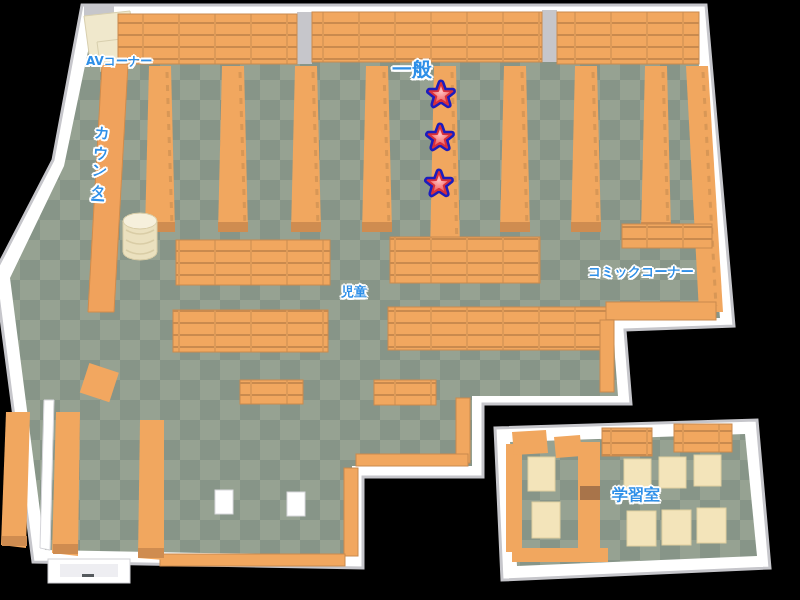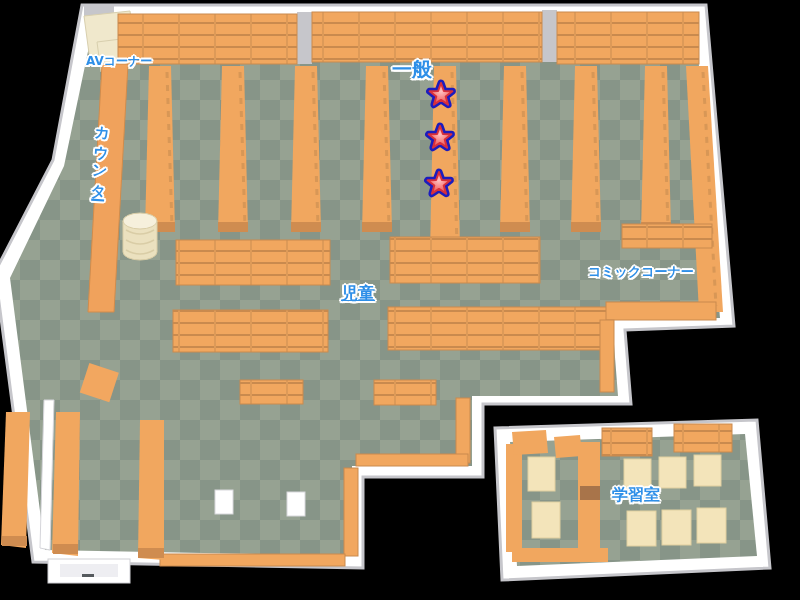--- a/index.html
+++ b/index.html
@@ -8,21 +8,21 @@
   #stage svg{position:absolute;left:0;top:0;}
   .map-label{
     position:absolute;color:#2e8fe8;font-weight:bold;white-space:nowrap;line-height:1.05;
     text-shadow:2px 0 0 #fff,-2px 0 0 #fff,0 2px 0 #fff,0 -2px 0 #fff,
                 1.5px 1.5px 0 #fff,-1.5px 1.5px 0 #fff,1.5px -1.5px 0 #fff,-1.5px -1.5px 0 #fff;
   }
   .lbl-av{left:86px;top:55px;font-size:12px;}
   .lbl-counter{left:92px;top:116px;font-size:15px;writing-mode:vertical-rl;text-orientation:upright;
                letter-spacing:2px;transform:rotate(4deg);}
   .lbl-general{left:392px;top:59px;font-size:20px;}
-  .lbl-children{left:341px;top:285px;font-size:17px;text-decoration:underline;}
+  .lbl-children{left:341px;top:285px;font-size:13px;}
   .lbl-comic{left:588px;top:265px;font-size:13px;}
   .lbl-study{left:612px;top:487px;font-size:16px;text-align:center;}
 </style>
 </head>
 <body>
 
 <div id="stage">
 
 <svg width="800" height="600" viewBox="0 0 800 600">
   <defs>

